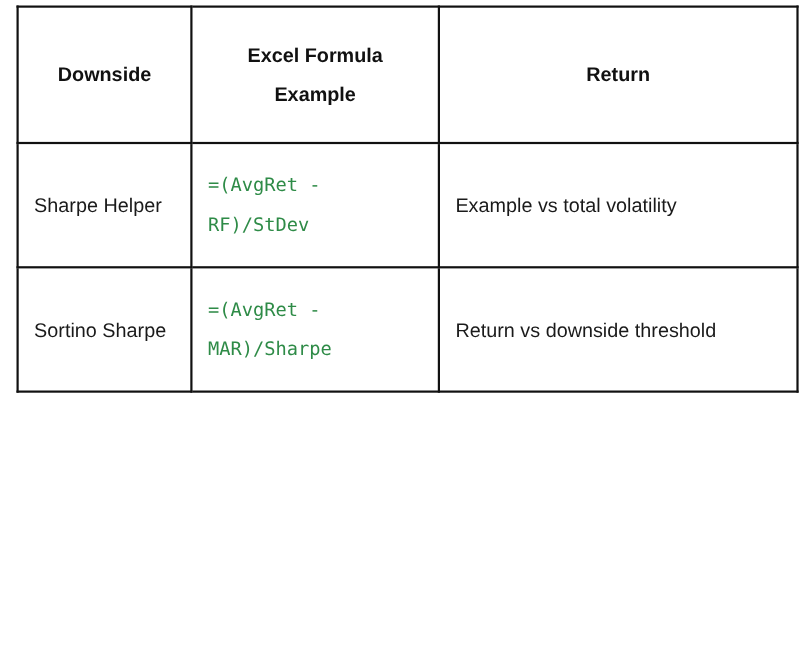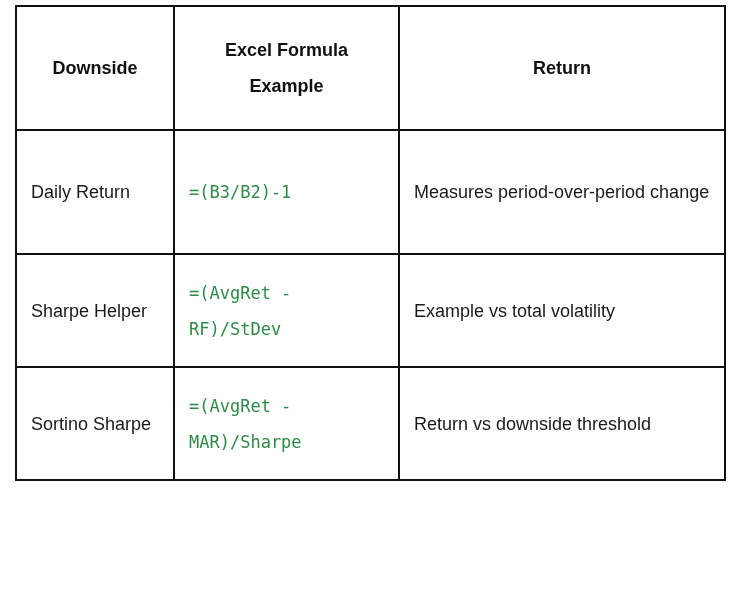--- a/index.html
+++ b/index.html
@@ -59,25 +59,20 @@
         <col class="c3">
     </colgroup>
     <thead>
       <tr class="head">
         <th>Downside</th>
         <th>Excel Formula Example</th>
         <th>Return</th>
       </tr>
     </thead>
     <tbody>
-      <tr class="r1">
-        <td>Daily Return</td>
-        <td class="formula">=(B3/B2)-1</td>
-        <td>Measures period-over-period change</td>
-      </tr>
       <tr class="r3">
         <td>Sharpe Helper</td>
         <td class="formula">=(AvgRet - RF)/StDev</td>
         <td>Example vs total volatility</td>
       </tr>
       <tr class="r4">
         <td>Sortino Sharpe</td>
         <td class="formula">=(AvgRet - MAR)/Sharpe</td>
         <td>Return vs downside threshold</td>
       </tr>

